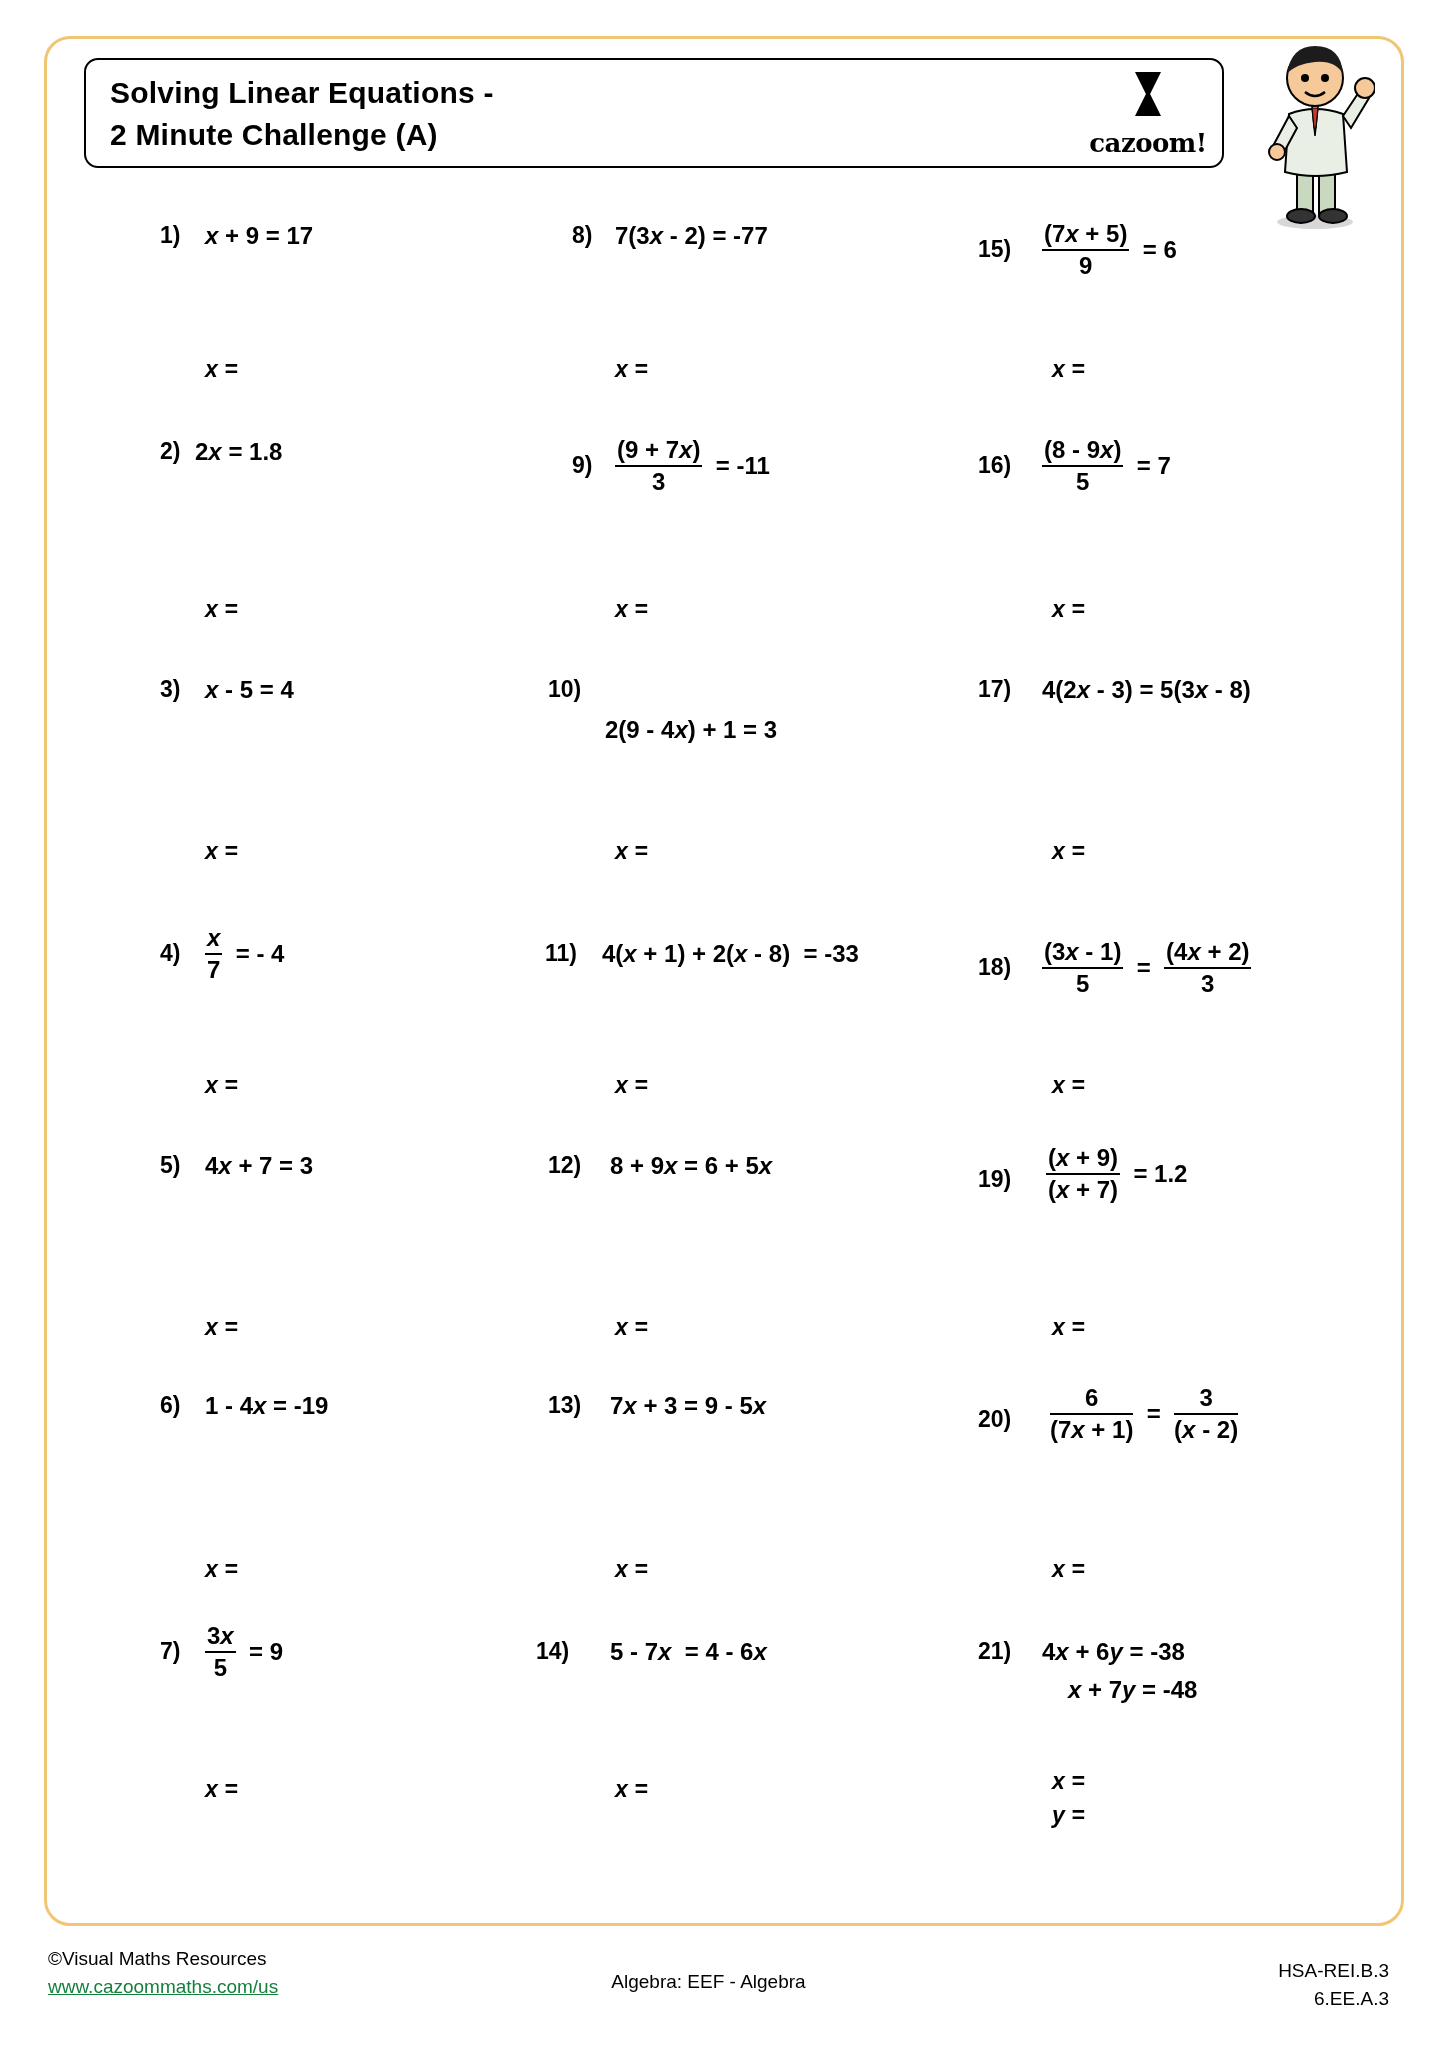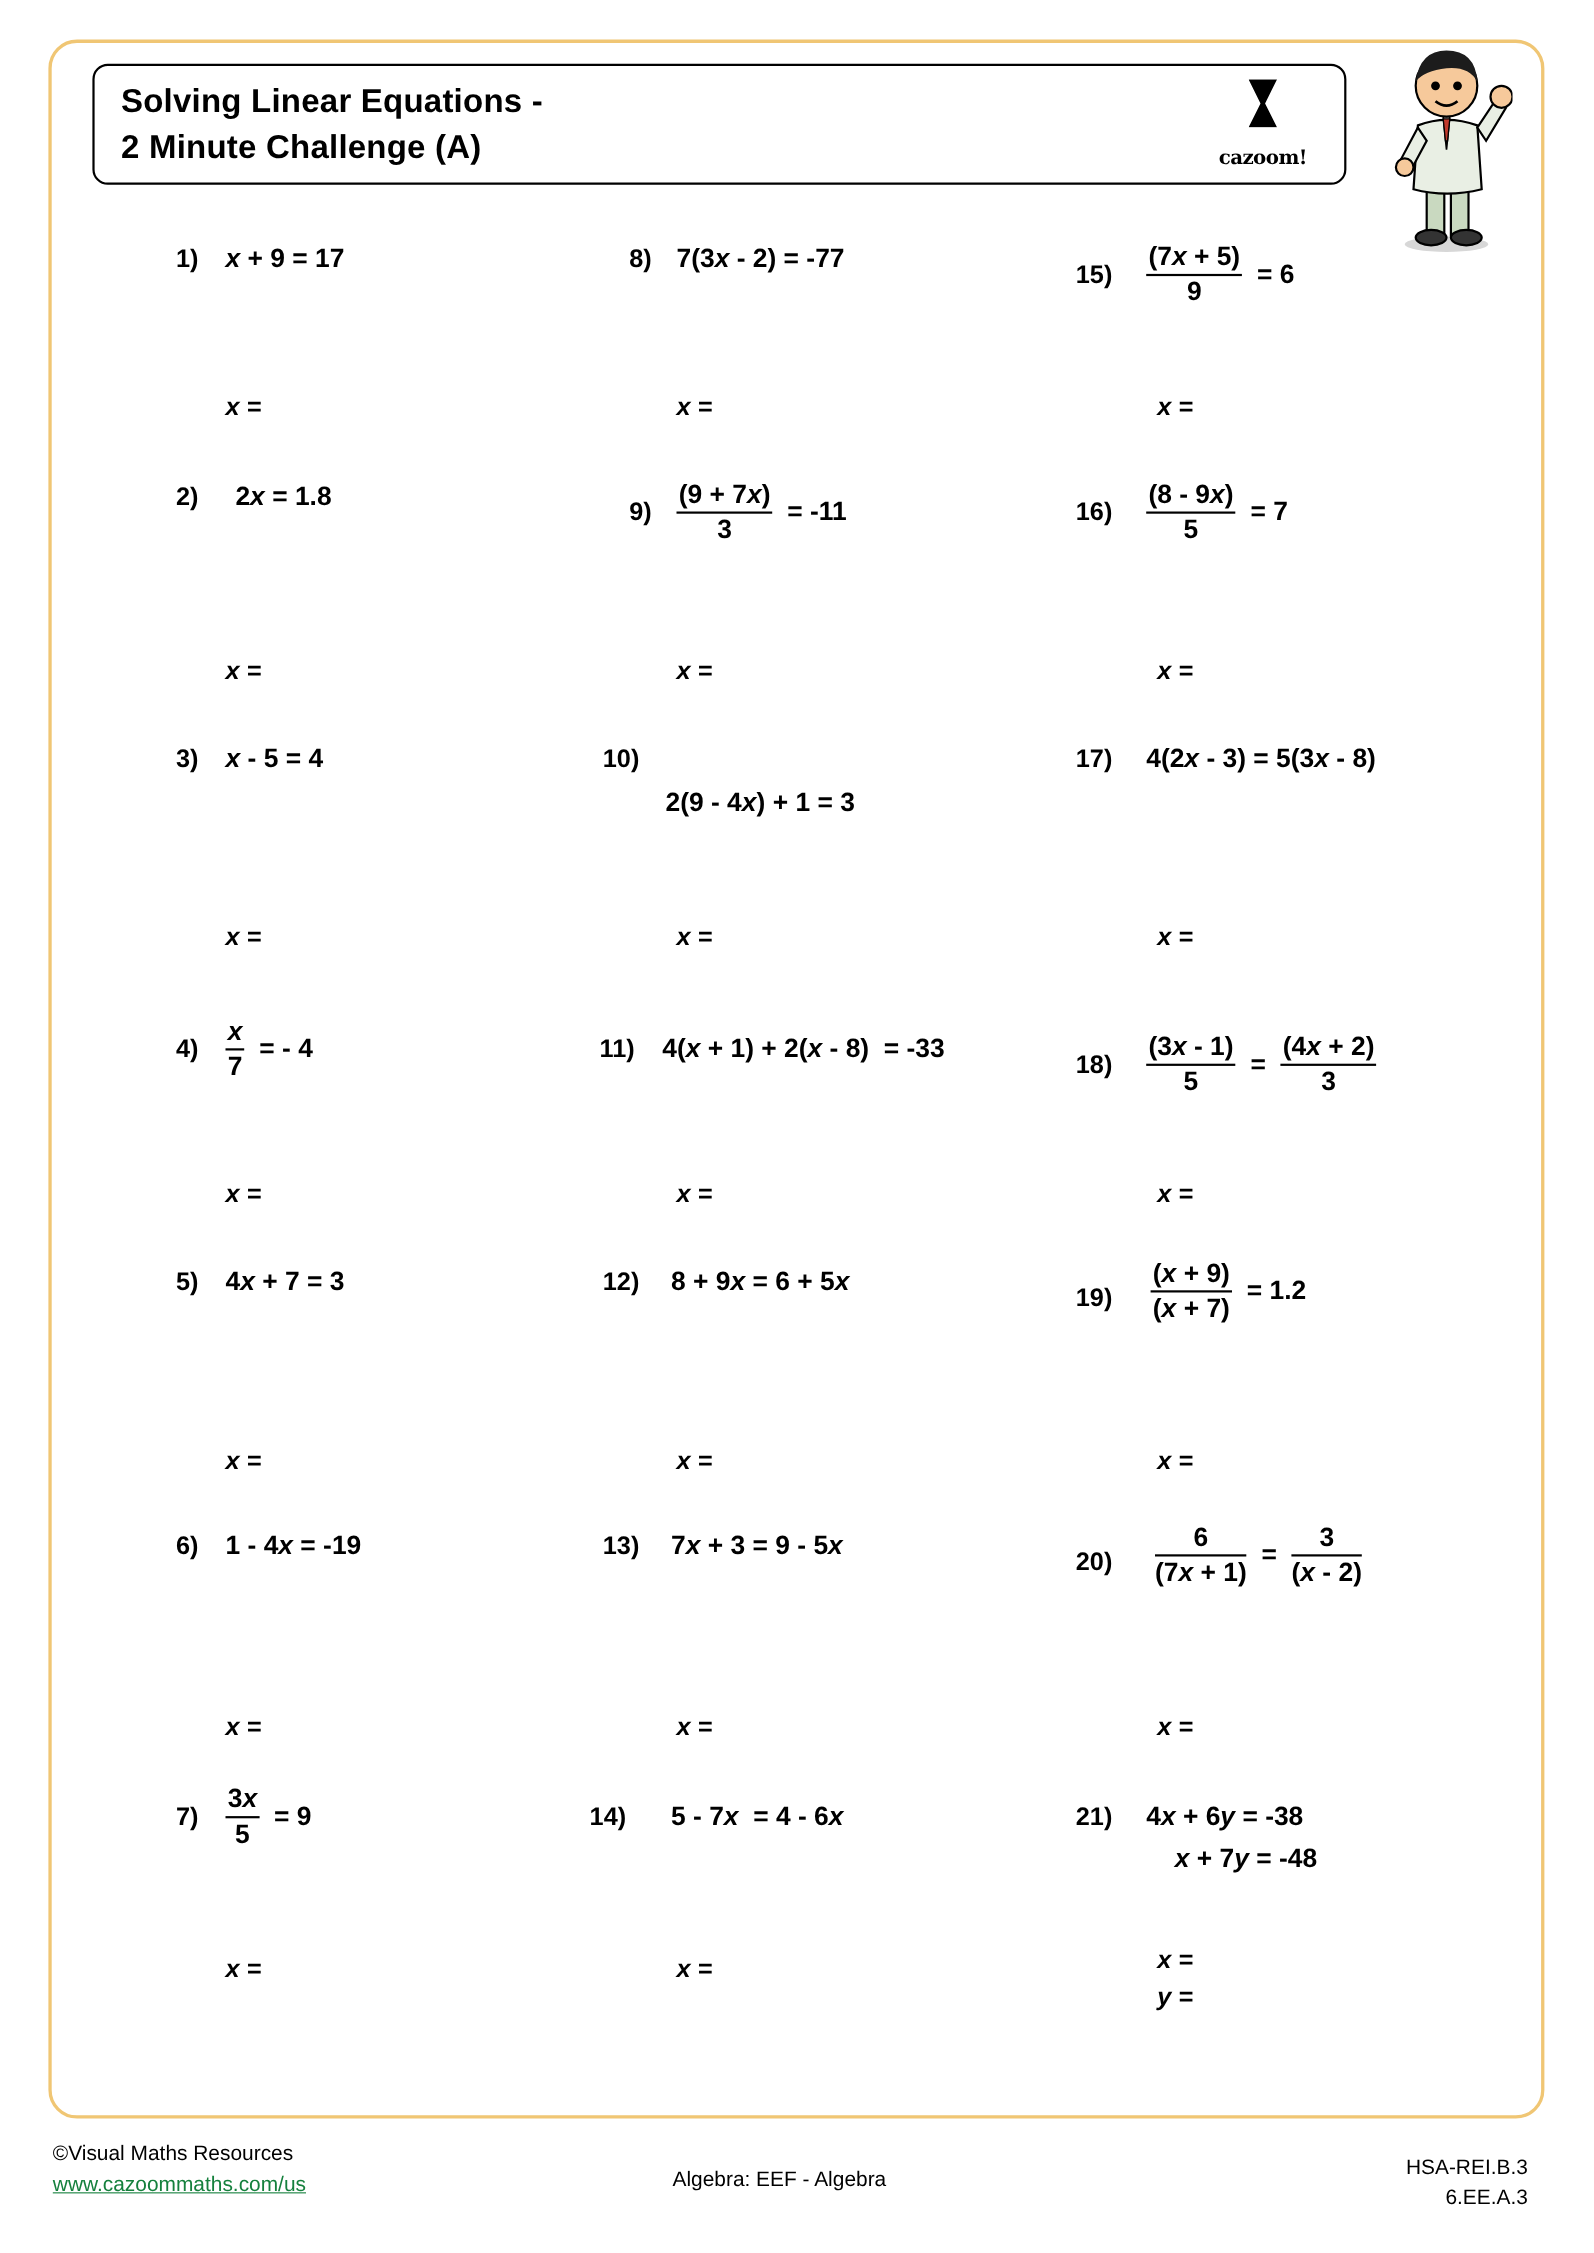--- a/index.html
+++ b/index.html
@@ -74,21 +74,21 @@
   .logo-glyph .hour {
     position: absolute;
     left: 10px; top: 2px;
     width: 26px; height: 44px;
     background: #000;
     clip-path: polygon(0 0, 100% 0, 58% 50%, 100% 100%, 0 100%, 42% 50%);
   }
   .logo-word {
     font-family: "DejaVu Serif", serif;
     font-weight: bold;
-    font-size: 18px;
+    font-size: 26px;
     letter-spacing: -0.5px;
     margin-top: 13px;
   }
   
   .mascot {
     position: absolute;
     left: 1255px;
     top: 36px;
     width: 120px;
     height: 200px;
@@ -214,21 +214,21 @@
       <circle cx="70" cy="42" r="4" fill="#000"></circle>
       <path d="M50 56 Q60 64 70 56" stroke="#000" stroke-width="2.5" fill="none"></path>
     </svg>
   </div>
 
   <div class="num" style="left:160px; top:222px;">1)</div>
   <div class="body" style="left:205px; top:222px;"><i class="v">x</i> + 9 = 17</div>
   <div class="ans" style="left:205px; top:356px;">x =</div>
 
   <div class="num" style="left:160px; top:438px;">2)</div>
-  <div class="body" style="left:214px; top:438px;">2<i class="v">x</i> = 1.8</div>
+  <div class="body" style="left:195px; top:438px;">2<i class="v">x</i> = 1.8</div>
   <div class="ans" style="left:205px; top:596px;">x =</div>
 
   <div class="num" style="left:160px; top:676px;">3)</div>
   <div class="body" style="left:205px; top:676px;"><i class="v">x</i> - 5 = 4</div>
   <div class="ans" style="left:205px; top:838px;">x =</div>
 
   <div class="num" style="left:160px; top:940px;">4)</div>
   <div class="body" style="left:205px; top:926px;">
     <span class="frac"><span class="top"><i class="v">x</i></span><span class="bot">7</span></span>
     <span class="inline-after">&nbsp;= - 4</span>

